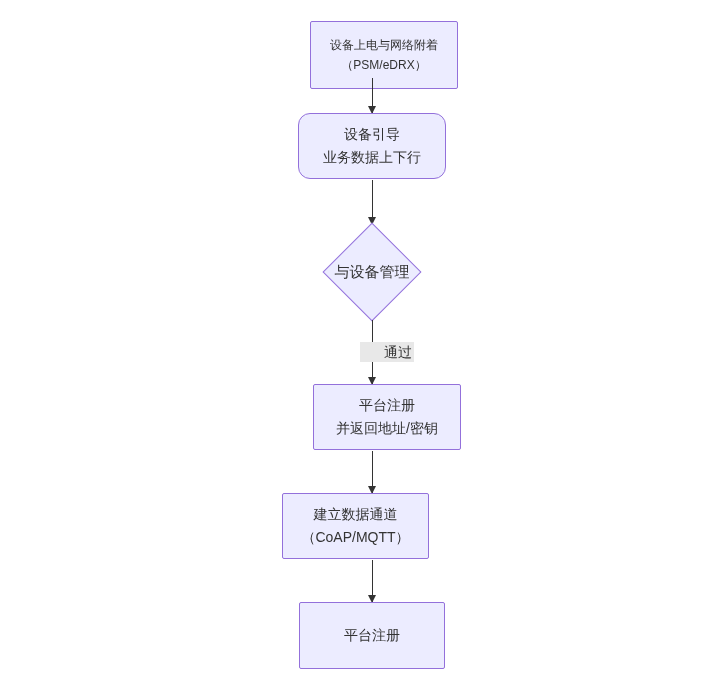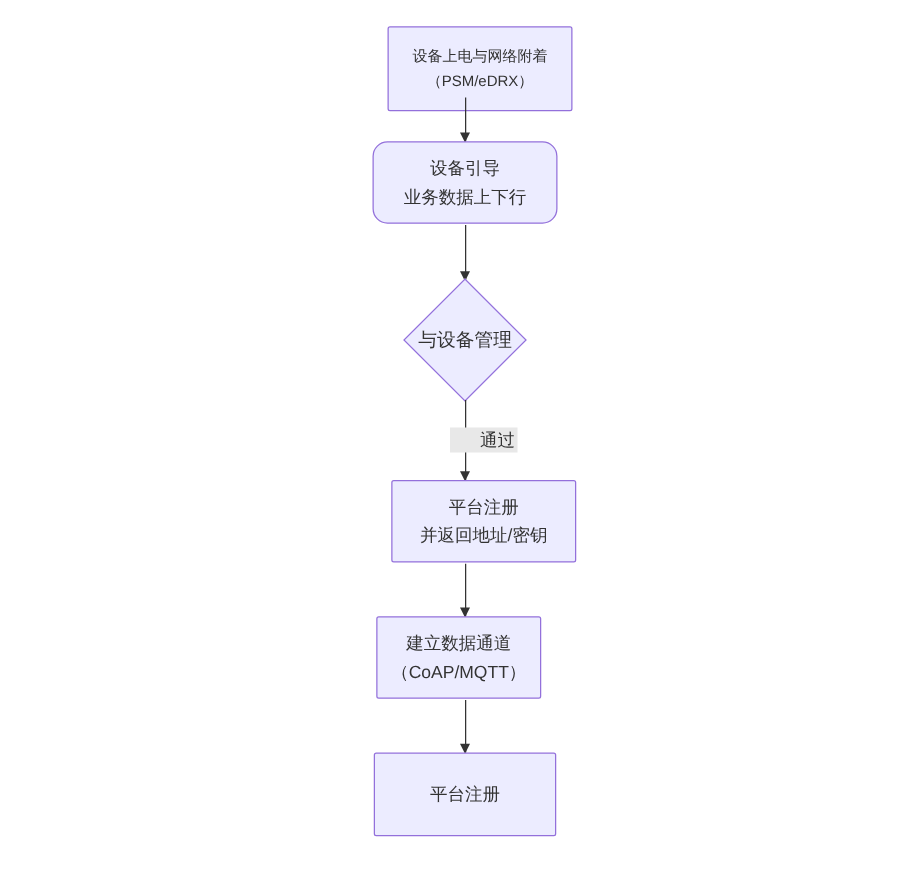--- a/index.html
+++ b/index.html
@@ -118,21 +118,21 @@
   <div class="arrow" style="left:372px; top:320px; height:64px;"></div>
   <div class="edge-label" style="left:387px; top:342px;padding-left:24px;">通过</div>
 
   <div class="node" style="left:313px; top:384px; width:148px; height:66px;">
     <span class="line">平台注册</span>
     <span class="line">并返回地址/密钥</span>
   </div>
 
   <div class="arrow" style="left:372px; top:451px; height:42px;"></div>
 
-  <div class="node" style="left:301px; top:493px; width:132px; height:66px;">
+  <div class="node" style="left:282px; top:493px; width:147px; height:66px;">
     <span class="line">建立数据通道</span>
     <span class="line">（CoAP/MQTT）</span>
   </div>
 
   <div class="arrow" style="left:372px; top:560px; height:42px;"></div>
 
   <div class="node" style="left:299px; top:602px; width:146px; height:67px;">
     <span class="line">平台注册</span>
   </div>
 

